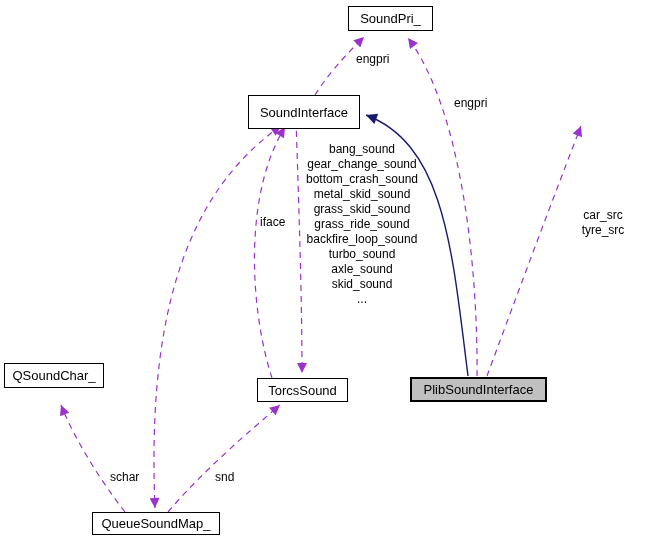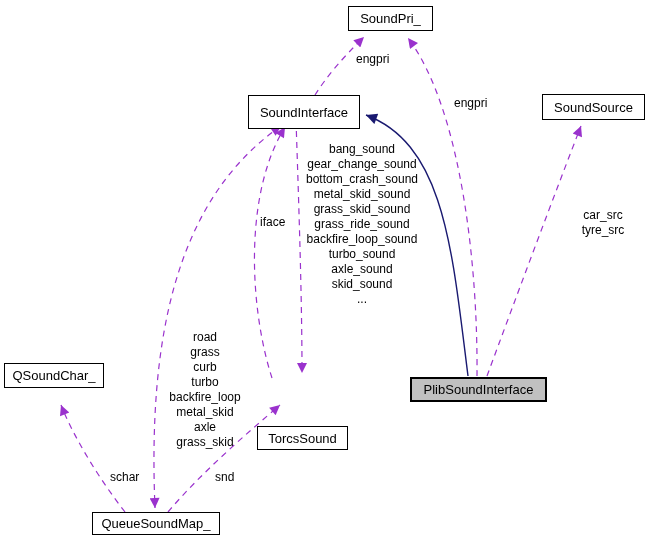--- a/index.html
+++ b/index.html
@@ -84,25 +84,24 @@
 
     <path class="edge-usage" d="M 125 512 C 100 480 74 438 61 405" marker-end="url(#arrowU)"></path>
 
     <path class="edge-usage" d="M 168 512 C 200 474 246 434 280 405" marker-end="url(#arrowU)"></path>
   </svg>
 
   <div class="node" style="left:348px; top:6px; width:85px; height:25px;">SoundPri_</div>
 
   <div class="node" style="left:248px; top:95px; width:112px; height:34px;">SoundInterface</div>
 
-  <div class="node" style="left:542px; top:94px; width:103px; height:26px;">SoundSource</div>
 
   <div class="node" style="left:4px; top:363px; width:100px; height:25px;">QSoundChar_</div>
 
-  <div class="node" style="left:257px; top:378px; width:91px; height:24px;margin-top:48px;">TorcsSound</div>
+  <div class="node" style="left:257px; top:378px; width:91px; height:24px;">TorcsSound</div>
 
   <div class="node node-focus" style="left:410px; top:377px; width:137px; height:25px;">PlibSoundInterface</div>
 
   <div class="node" style="left:92px; top:512px; width:128px; height:23px;">QueueSoundMap_</div>
 
   <div class="edge-label" style="left:356px; top:52px;">engpri</div>
 
   <div class="edge-label" style="left:454px; top:96px;">engpri</div>
 
   <div class="edge-label centered" style="left:362px; top:142px;">bang_sound
@@ -115,26 +114,18 @@
 turbo_sound
 axle_sound
 skid_sound
 ...</div>
 
   <div class="edge-label" style="left:260px; top:215px;">iface</div>
 
   <div class="edge-label centered" style="left:603px; top:208px;">car_src
 tyre_src</div>
 
-  <div class="edge-label centered" style="left:205px; top:330px;">road
-grass
-curb
-turbo
-backfire_loop
-metal_skid
-axle
-grass_skid</div>
 
   <div class="edge-label" style="left:110px; top:470px;">schar</div>
 
   <div class="edge-label" style="left:215px; top:470px;">snd</div>
 
 </div>
 
 </body></html>

